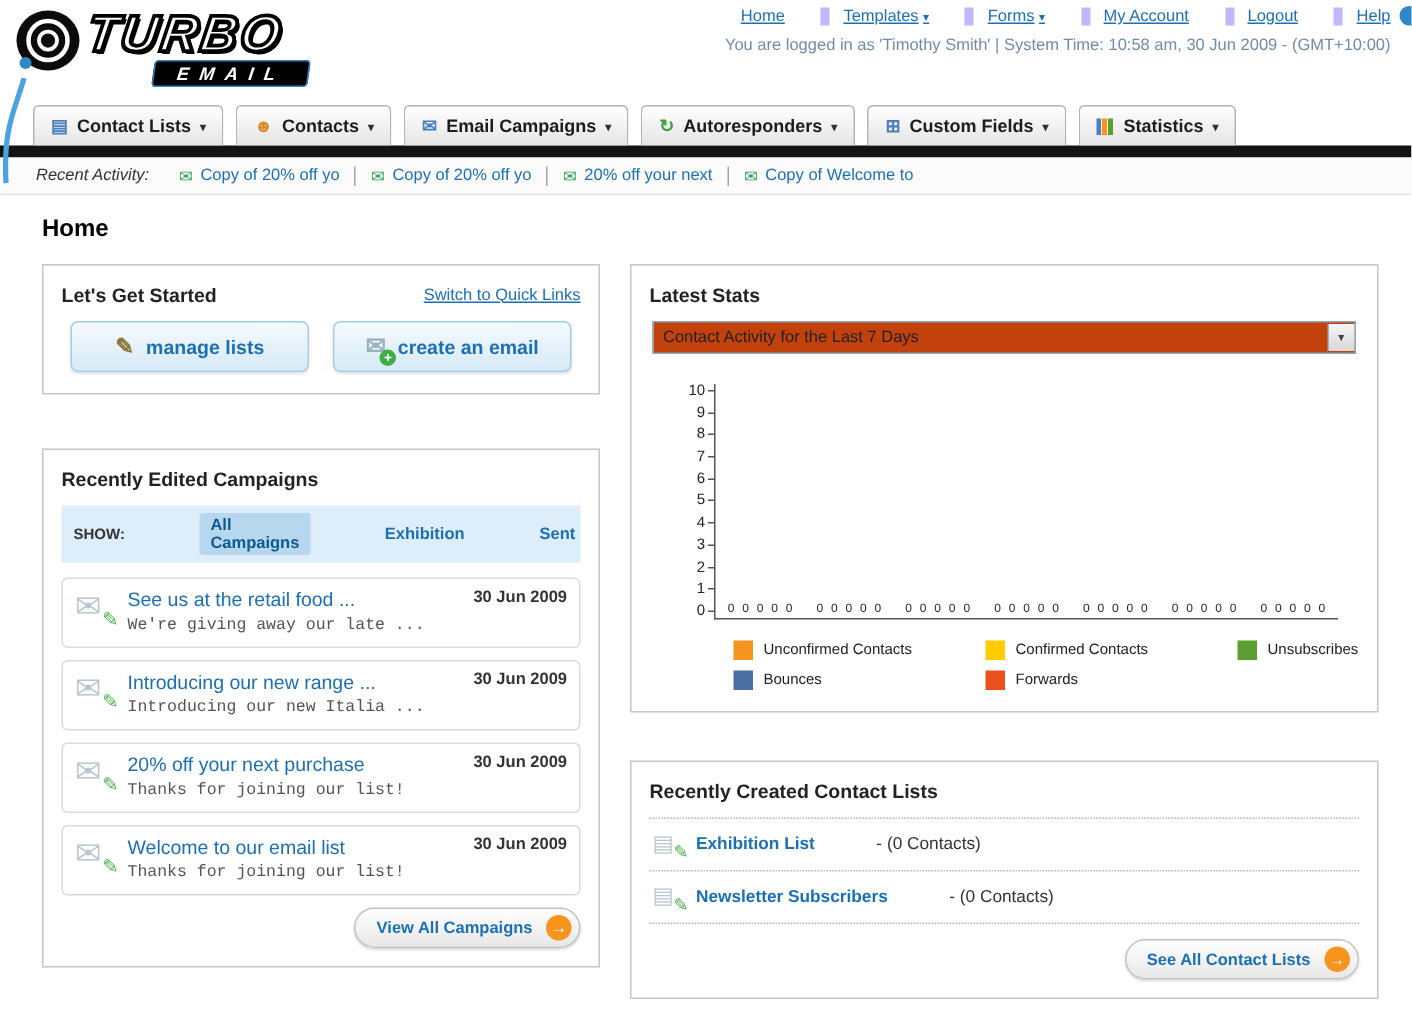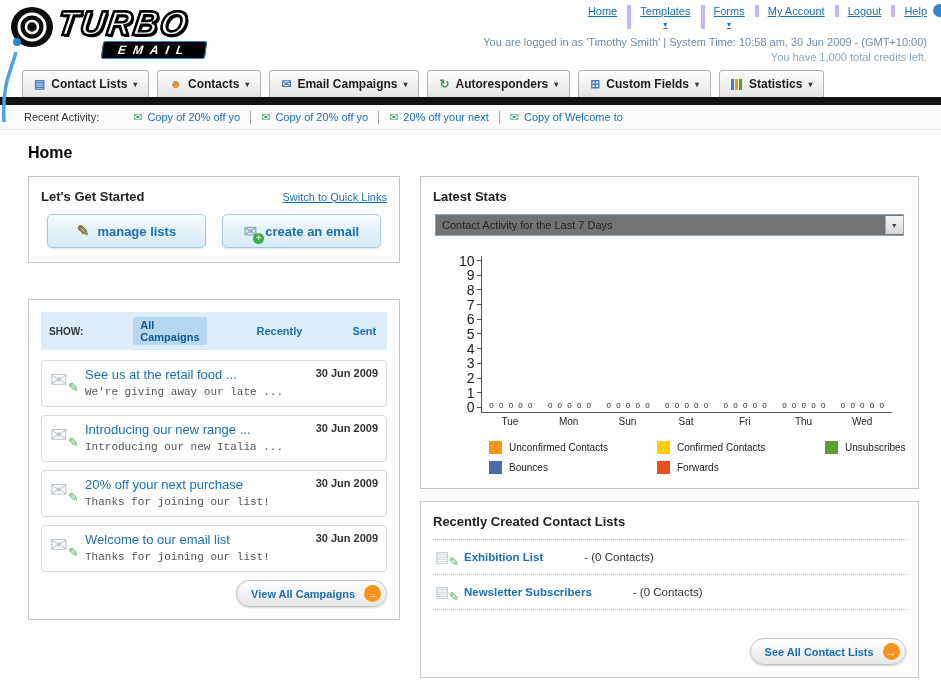--- a/index.html
+++ b/index.html
@@ -32,21 +32,21 @@
   .corner-dot {
     position: absolute; top: 4px; right: -5px; width: 13px; height: 13px;
     border-radius: 50%; background: #2f86c8;
   }
   .header-right { position: absolute; top: 5px; right: 14px; text-align: right; }
   .header-links { font-size: 11px; }
   .header-links .hlink {
     color: #1b6fb5; text-decoration: underline; cursor: pointer;
     display: inline-flex; align-items: center; gap: 3px;
   }
-  .header-links .hlink + .hlink { border-left: 4px solid #c4b5fd; padding-left: 9px; margin-left: 7px; flex-direction: column; }
+  .header-links .hlink + .hlink { border-left: 6px solid #c4b5fd; padding-left: 9px; margin-left: 21px; }
   .caret { font-size: 8px; color: #1b6fb5; font-style: normal; }
   .session-line { font-size: 11px; color: #6f8cab; margin-top: 7px; }
   .credits-line { font-size: 11px; color: #8ba7c2; margin-top: 3px; }
 
   
   .nav-bar { display: flex; align-items: flex-end; gap: 8px; padding: 4px 0 0 22px; background: #fff; }
   .tab {
     display: inline-flex; align-items: center; gap: 6px;
     border: 1px solid #b3b3b3; border-bottom: none; border-radius: 4px 4px 0 0;
     background: linear-gradient(#ffffff, #e4e4e4);
@@ -59,34 +59,34 @@
   .stats-icon { width: 12px; height: 11px; display: inline-block;
     background: linear-gradient(90deg,#4a7fbf 0 3px,transparent 3px 4px,#f7941d 4px 7px,transparent 7px 8px,#5c9e31 8px 11px,transparent 11px);
   }
   .black-bar { height: 8px; background: #131313; }
 
   
   .activity-bar {
     display: flex; align-items: center; height: 24px; padding-left: 24px;
     background: #fbfbfb; border-bottom: 1px solid #e3e3e3; font-size: 11px;
   }
-  .activity-label { color: #333; margin-right: 24px; }
+  .activity-label { color: #333; margin-right: 10px; font-style: italic; }
   .activity-item {
     color: #1b6fb5; display: inline-flex; align-items: center; gap: 5px;
     padding: 0 10px; border-right: 1px solid #9aa7b2; cursor: pointer;
   }
   .activity-item:first-of-type { padding-left: 0; }
   .mini-env { color: #2e9e5b; font-size: 11px; font-style: normal; }
 
   
   .content { padding: 8px 28px 0 28px; }
   .page-title { font-size: 16px; font-weight: bold; color: #000; margin: 6px 0 14px 0; }
   .columns { display: flex; gap: 20px; align-items: flex-start; justify-content: space-between; }
   .left-col { width: 372px; display: flex; flex-direction: column; gap: 36px; }
-  .right-col { flex: 1; display: flex; flex-direction: column; gap: 12px; }
+  .right-col { flex: 1; display: flex; flex-direction: column; gap: 32px; }
   .panel { background: #fff; border: 1px solid #c6c6c6; padding: 12px; }
   .panel-title { font-size: 13px; font-weight: bold; color: #222; margin-bottom: 10px; }
 
   
   .gs-header { display: flex; justify-content: space-between; align-items: center; margin-bottom: 10px; }
   .switch-link { font-size: 11px; color: #1b6fb5; text-decoration: underline; cursor: pointer; }
   .gs-buttons { display: flex; gap: 16px; padding: 0 6px 2px 6px; }
   .gs-btn {
     flex: 1; height: 32px; display: inline-flex; align-items: center; justify-content: center; gap: 8px;
     border: 1px solid #a5cbe2; border-radius: 5px;
@@ -133,34 +133,34 @@
     cursor: pointer; box-shadow: 0 1px 2px rgba(0,0,0,.18);
   }
   .arrow-circle {
     width: 17px; height: 17px; border-radius: 50%; background: #f7941d; color: #fff;
     display: inline-flex; align-items: center; justify-content: center;
     font-size: 11px; font-style: normal; font-weight: bold;
   }
 
   
   .stats-dropdown {
-    border: 1px solid #8aa8c0; background: #737373; height: 20px;
+    border: 1px solid #8aa8c0; background: #c2410c; height: 20px;
     display: flex; align-items: center; justify-content: space-between;
     font-size: 11px; color: #222; padding-left: 6px; margin: 2px 2px 20px 2px; cursor: pointer;
   }
   .dd-arrow {
     width: 17px; height: 18px; border-left: 1px solid #aab;
     background: linear-gradient(#f6f6f6, #d7d7d7);
     display: flex; align-items: center; justify-content: center;
     font-size: 7px; color: #444; font-style: normal;
   }
   .chart { display: flex; margin: 0 14px 0 26px; }
   .y-axis { display: flex; flex-direction: column; justify-content: space-between; height: 156px; }
   .y-tick { display: flex; align-items: center; justify-content: flex-end; gap: 2px; height: 9px; }
-  .y-num { font-size: 14px; color: #222; }
+  .y-num { font-size: 10px; color: #222; }
   .y-dash { width: 4px; height: 1px; background: #555; }
   .plot-wrap { flex: 1; }
   .plot { position: relative; height: 156px; border-left: 1px solid #555; border-bottom: 1px solid #555; }
   .zeros-row { position: absolute; left: 0; right: 0; bottom: 2px; display: flex; }
   .zero-group { flex: 1; text-align: center; font-size: 8px; color: #222; word-spacing: 3px; }
   .x-labels { display: flex; margin-top: 3px; }
   .x-label { flex: 1; text-align: center; font-size: 10px; color: #222; }
   .legend { margin: 14px 0 2px 56px; display: grid; grid-template-columns: 168px 168px 1fr; row-gap: 7px; }
   .legend-item { display: flex; align-items: center; gap: 7px; font-size: 10px; color: #222; }
   .legend-swatch { width: 13px; height: 13px; flex: none; }
@@ -218,21 +218,20 @@
             <span>My Account</span>
           </span>
         <span class="hlink">
             <span>Logout</span>
           </span>
         <span class="hlink">
             <span>Help</span>
           </span>
       </div>
       <div class="session-line">You are logged in as 'Timothy Smith' | System Time: 10:58 am, 30 Jun 2009 - (GMT+10:00)</div>
-      <div class="credits-line">You have 1,000 total credits left.</div>
     </div>
     <span class="corner-dot"></span>
   </div>
 
   <div class="nav-bar">
     <div class="tab">
       <span class="tab-icon ic-blue">▤</span>
       <span>Contact Lists</span>
       <span class="caret">▾</span>
     </div>
@@ -302,24 +301,25 @@
               <span>manage lists</span>
             </div>
             <div class="gs-btn">
               <span class="env-plus"><span>✉</span><span class="plus-bubble">+</span></span>
               <span>create an email</span>
             </div>
           </div>
         </div>
 
         <div class="panel">
+          <div class="panel-title">Recently Edited Campaigns</div>
           <div class="show-bar">
             <span class="show-label">SHOW:</span>
             <span class="filter-tab selected">All Campaigns</span>
-            <span class="filter-tab">Recently</span>
+            <span class="filter-tab">Exhibition</span>
             <span class="filter-tab">Sent</span>
             <span class="filter-tab">Archived</span>
           </div>
 
           <div class="campaign-row">
             <span class="icon-env-pencil"><span class="env">✉</span><span class="pen">✎</span></span>
             <div class="campaign-body">
               <div class="campaign-title">See us at the retail food ...</div>
               <div class="campaign-sub">We're giving away our late ...</div>
             </div>
@@ -423,29 +423,20 @@
                 <div class="zeros-row" id="zeros-row">
                     <div class="zero-group">0 0 0 0 0</div>
                     <div class="zero-group">0 0 0 0 0</div>
                     <div class="zero-group">0 0 0 0 0</div>
                     <div class="zero-group">0 0 0 0 0</div>
                     <div class="zero-group">0 0 0 0 0</div>
                     <div class="zero-group">0 0 0 0 0</div>
                     <div class="zero-group">0 0 0 0 0</div>
                   </div>
               </div>
-              <div class="x-labels" id="x-labels">
-                  <div class="x-label">Tue</div>
-                  <div class="x-label">Mon</div>
-                  <div class="x-label">Sun</div>
-                  <div class="x-label">Sat</div>
-                  <div class="x-label">Fri</div>
-                  <div class="x-label">Thu</div>
-                  <div class="x-label">Wed</div>
-                </div>
             </div>
           </div>
 
           <div class="legend" id="legend">
               <div class="legend-item">
                 <span class="legend-swatch" style="background: rgb(247, 148, 29);"></span>
                 <span>Unconfirmed Contacts</span>
               </div>
               <div class="legend-item">
                 <span class="legend-swatch" style="background: rgb(255, 204, 0);"></span>
@@ -473,21 +464,21 @@
               <span class="cl-icon"><span class="card">▤</span><span class="pen">✎</span></span>
               <span class="cl-name">Exhibition List</span>
               <span class="cl-count">- (0 Contacts)</span>
             </div>
             <div class="cl-item">
               <span class="cl-icon"><span class="card">▤</span><span class="pen">✎</span></span>
               <span class="cl-name">Newsletter Subscribers</span>
               <span class="cl-count">- (0 Contacts)</span>
             </div>
           </div>
-          <div class="btn-row" style="margin-top:28px">
+          <div class="btn-row" style="margin-top:10px">
             <span class="pill-btn">
               <span>See All Contact Lists</span>
               <span class="arrow-circle">→</span>
             </span>
           </div>
         </div>
 
       </div>
     </div>
 

